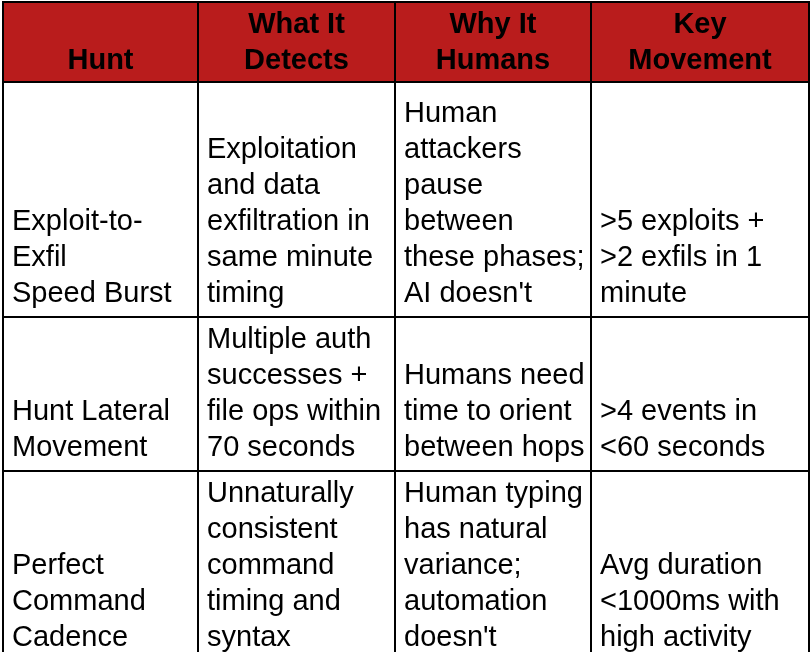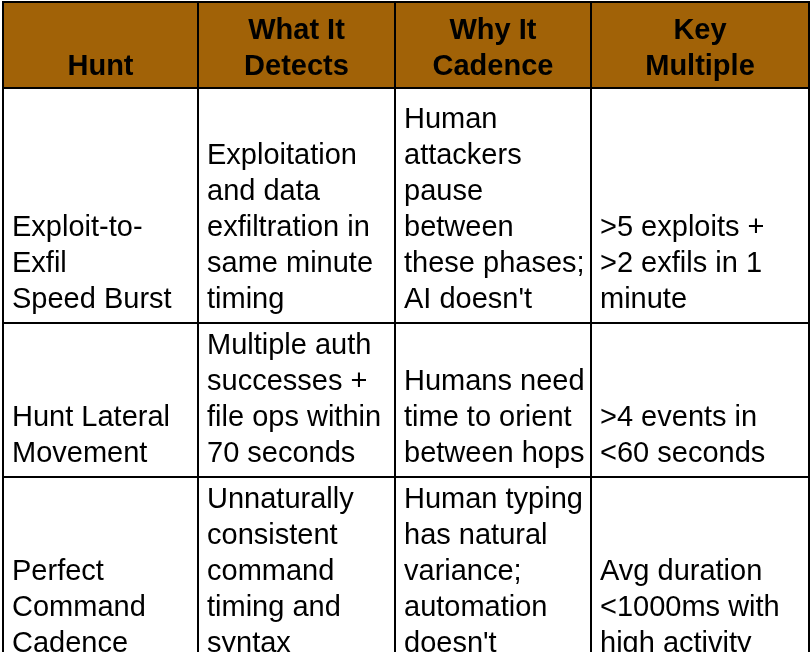--- a/index.html
+++ b/index.html
@@ -27,24 +27,24 @@
   table.hunt-table th,
   table.hunt-table td {
     border: 2px solid #000000;
     vertical-align: bottom;
     font-size: 29px;
     line-height: 36px;
     white-space: pre-line;
     overflow: hidden;
   }
   table.hunt-table th {
-    background: #a16207;
+    background: #b91c1c;
     font-weight: bold;
     text-align: center;
-    padding: 8px 4px 4px 4px;
+    padding: 2px 4px 4px 4px;
   }
   table.hunt-table td {
     text-align: left;
     padding: 2px 4px 6px 8px;
     background: #ffffff;
   }
   tr.header-row  { height: 70px; }
   tr.row-1 { height: 235px; }
   tr.row-2 { height: 153px; }
   tr.row-3 { height: 190px; }
@@ -58,23 +58,23 @@
       <col class="c2">
       <col class="c3">
       <col class="c4">
   </colgroup>
   <thead>
     <tr class="header-row">
       <th>Hunt</th>
       <th>What It
 Detects</th>
       <th>Why It
-Cadence</th>
+Humans</th>
       <th>Key
-Multiple</th>
+Movement</th>
     </tr>
   </thead>
   <tbody>
     <tr class="row-1">
       <td>Exploit-to-Exfil
 Speed Burst</td>
       <td>Exploitation
 and data
 exfiltration in
 same minute

